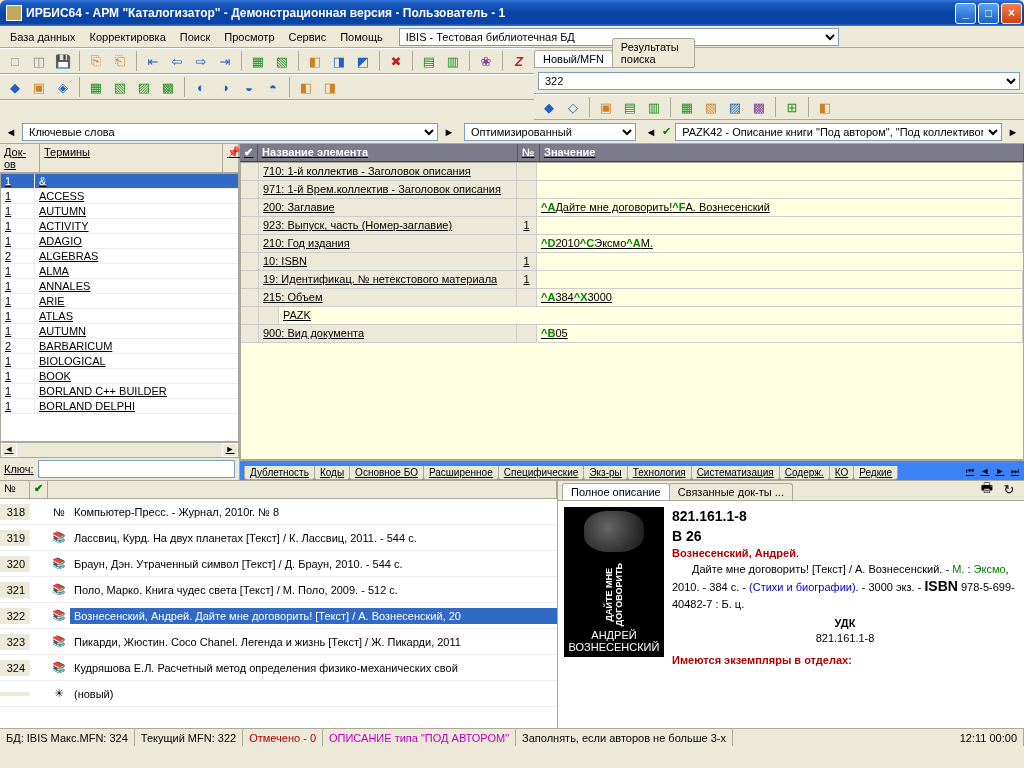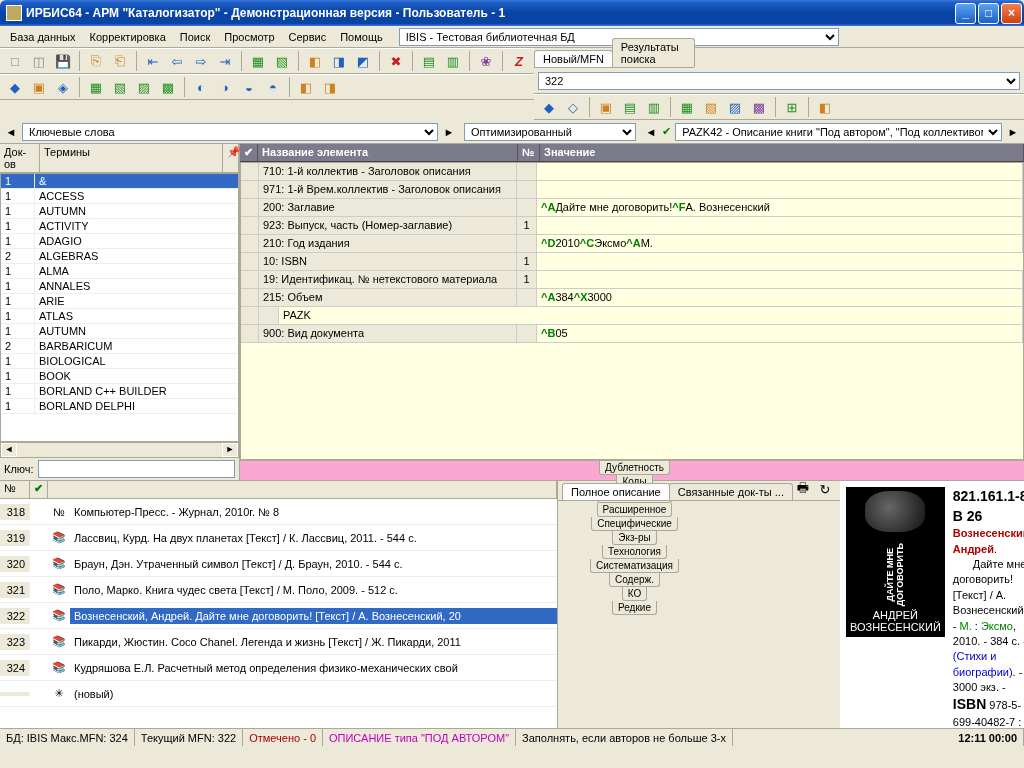--- a/index.html
+++ b/index.html
@@ -26,21 +26,21 @@
 .tab { background: #ece9d8; border: 1px solid #aca899; border-bottom: none; padding: 2px 8px; font-size: 11px; margin-right: -1px; border-radius: 3px 3px 0 0; cursor: pointer; }
 .tab.active { background: #fcfcfe; position: relative; z-index: 2; }
 
 .row2 { display: flex; }
 .row2 .left { flex: 0 0 460px; }
 .row2 .right { flex: 1; }
 
 .combo-row { display: flex; align-items: center; padding: 2px 4px; gap: 4px; background: #ece9d8; border-bottom: 1px solid #aca899; height: 24px; }
 .combo-row .arrow { width: 14px; text-align: center; color: #000; }
 
-.midsection { display: flex; height: 336px; }
+.midsection { display: flex; height: 336px; text-decoration: underline; }
 .leftpane { flex: 0 0 240px; display: flex; flex-direction: column; background: #ece9d8; border-right: 1px solid #aca899; }
 .rightpane { flex: 1; display: flex; flex-direction: column; }
 
 .term-header { display: flex; background: #ece9d8; border-bottom: 1px solid #aca899; font-size: 11px; }
 .term-header > div { border-right: 1px solid #aca899; padding: 2px 4px; background: #ece9d8; }
 .term-list { flex: 1; background: #fff; overflow: auto; border: 1px solid #aca899; }
 .term-row { display: flex; border-bottom: 1px solid #eee; }
 .term-row > div:first-child { width: 34px; padding: 1px 4px; border-right: 1px solid #eee; }
 .term-row > div:last-child { flex: 1; padding: 1px 4px; }
 .term-row.sel { background: #316ac5; color: #fff; }
@@ -64,26 +64,26 @@
 .field-row .check { width: 18px; text-align: center; background: #ece9d8; }
 .field-row .name { flex: 0 0 258px; background: #ece9d8; }
 .field-row .num { width: 20px; background: #ece9d8; text-align: center; }
 .field-row .val { flex: 1; background: #ffffe1; }
 .field-row.hl .name { font-weight: bold; }
 .field-row.sel { background: #8b3a8b; }
 .field-row.sel .val { background: #8b3a8b; color: #fff; font-weight: bold; }
 .field-row .val .sub { color: #008000; font-weight: bold; }
 .ellipsis-btn { float: right; width: 16px; height: 14px; background: #ece9d8; border: 1px solid #888; text-align: center; font-size: 9px; line-height: 12px; }
 
-.bottom-tabs { display: flex; background: #f9a8d4; height: 20px; border-top: 1px solid #aca899; align-items: center; padding-left: 4px; flex-direction: column; }
+.bottom-tabs { display: flex; background: #3b82f6; height: 20px; border-top: 1px solid #aca899; align-items: flex-end; padding-left: 4px; }
 .bottom-tabs .tab { border-radius: 0 0 3px 3px; border-top: none; border-bottom: 1px solid #aca899; font-size: 10px; padding: 1px 5px; }
 
 .lower { display: flex; height: 248px; border-top: 1px solid #aca899; }
 .lower-left { flex: 0 0 558px; display: flex; flex-direction: column; border-right: 1px solid #aca899; }
-.lower-right { flex: 1; display: flex; flex-direction: row; }
+.lower-right { flex: 1; display: flex; flex-direction: column; }
 
 .rec-hdr { height: 18px; background: #ece9d8; border-bottom: 1px solid #aca899; display: flex; }
 .rec-hdr > div { border-right: 1px solid #aca899; padding: 1px 4px; }
 .rec-hdr .n { width: 30px; }
 .rec-hdr .c { width: 18px; color: #008000; font-weight: bold; }
 .rec-list { flex: 1; background: #fff; overflow: auto; }
 .rec-row { display: flex; border-bottom: 1px solid #eee; align-items: center; height: 26px; }
 .rec-row .n { width: 30px; padding: 2px 4px; border-right: 1px solid #eee; background: #ece9d8; text-align: right; }
 .rec-row .c { width: 18px; border-right: 1px solid #eee; }
 .rec-row .icon { width: 22px; text-align: center; }
@@ -98,21 +98,21 @@
 .desc-text b { font-weight: bold; }
 .desc-text .red { color: #b00000; }
 .desc-text .green { color: #008000; }
 .desc-text .blue { color: #0000cc; }
 .desc-text .big { font-size: 14px; font-weight: bold; }
 
 .statusbar { height: 18px; background: #ece9d8; border-top: 1px solid #aca899; display: flex; align-items: center; font-size: 10px; }
 .statusbar > div { border-right: 1px solid #aca899; padding: 1px 6px; height: 100%; display: flex; align-items: center; }
 .statusbar .red { color: #b00000; }
 .statusbar .mag { color: #c000c0; }
-.statusbar .time { margin-left: auto; font-weight: bold; }
+.statusbar .time { margin-left: auto; }
 
 
 .ic-new { color: #888; }
 .ic-blue { color: #2060c0; } .ic-green { color: #209020; } .ic-red { color: #c02020; }
 .ic-orange { color: #d08020; } .ic-purple { color: #8040a0; }
 </style>
 </head>
 <body>
 
 <div class="titlebar">

